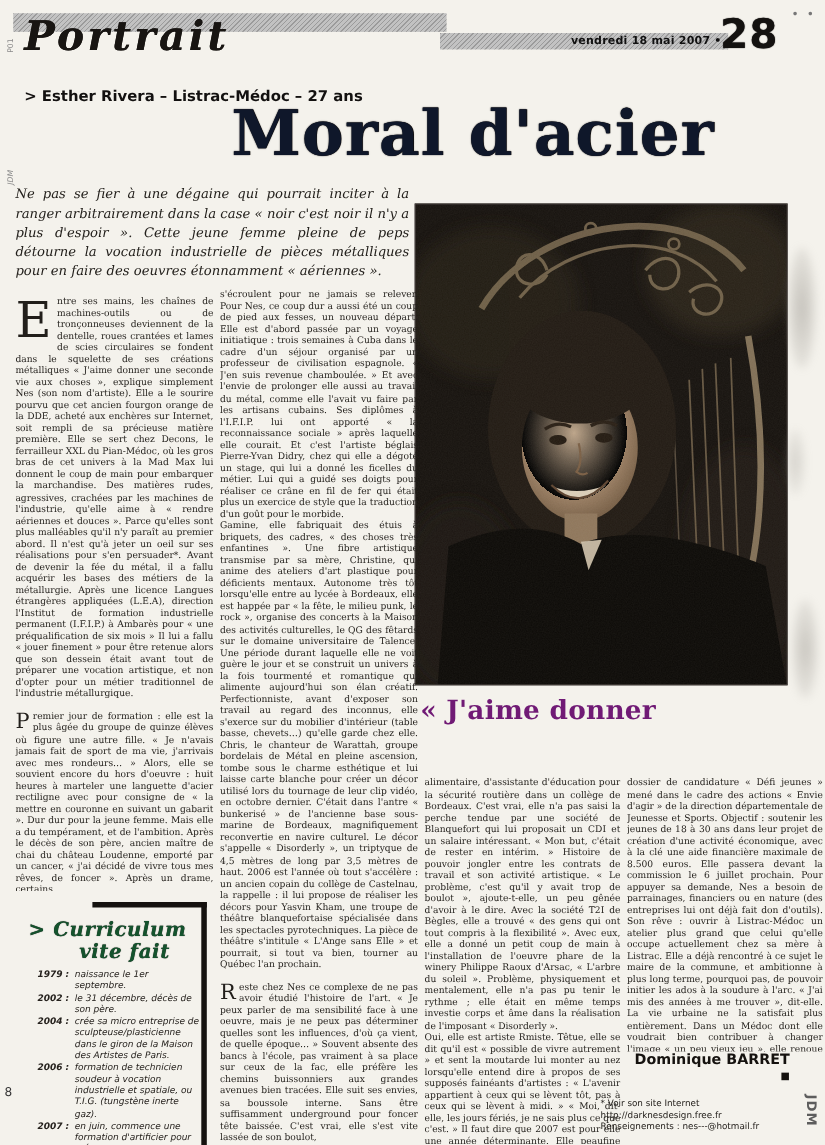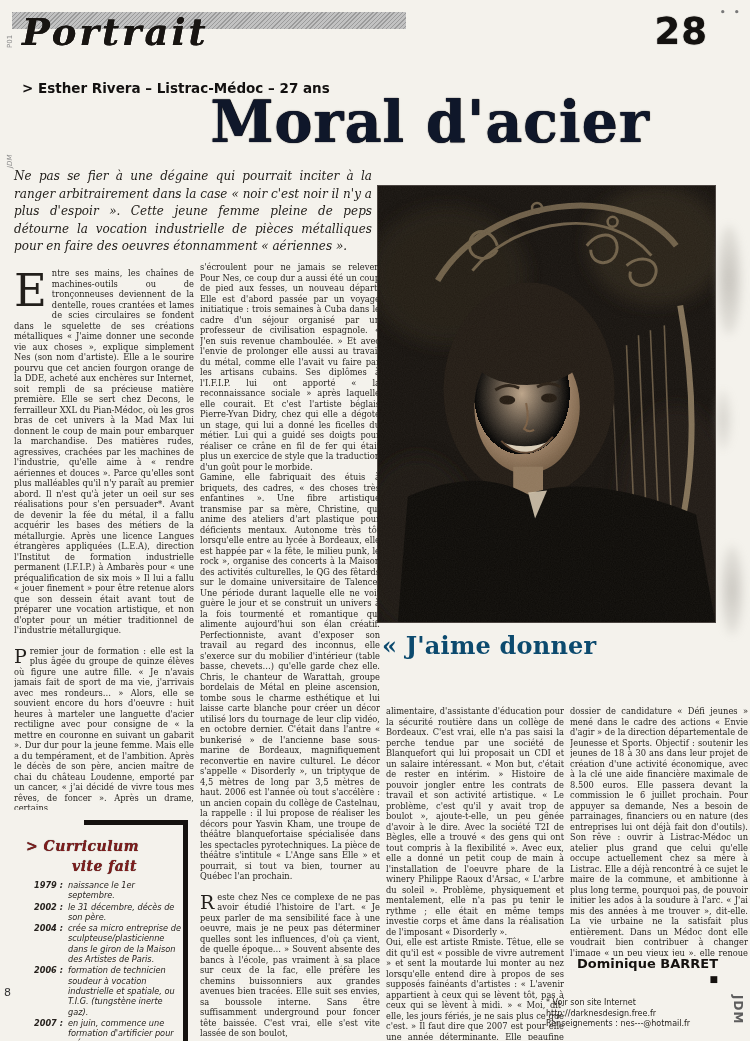--- a/index.html
+++ b/index.html
@@ -40,46 +40,49 @@
   .dc-small{font-size:19px;line-height:18px;padding:1px 3px 0 0;}
   
   .photo{position:absolute;left:377px;top:185px;width:339px;height:438px;background:#17130f;border:1px solid #4a4440;box-sizing:border-box;}
   .photo svg{display:block;width:100%;height:100%;}
   .smudge{position:absolute;border-radius:50%;filter:blur(4px);background:radial-gradient(#9e9a93,rgba(158,154,147,0));}
   .sm1{left:716px;top:225px;width:26px;height:110px;opacity:.55;}
   .sm2{left:720px;top:545px;width:24px;height:90px;opacity:.5;}
   .sm3{left:714px;top:390px;width:18px;height:60px;opacity:.35;}
   
   .pull-quote{position:absolute;left:382px;top:630px;width:366px;font-family:"DejaVu Serif",serif;font-weight:bold;
-        font-size:24px;line-height:32px;color:#0c4a6e;letter-spacing:.2px;}
+        font-size:24px;line-height:32px;color:#701a75;letter-spacing:.2px;}
   .pull-quote .pq2{padding-left:10px;}
   
   .cv-border-top{position:absolute;left:84px;top:820px;width:104px;height:5px;background:#15120f;}
   .cv-border-right{position:absolute;left:183px;top:820px;width:5px;height:221px;background:#15120f;}
   .cv-title{position:absolute;left:26px;top:836px;font-family:"DejaVu Serif",serif;font-weight:bold;font-style:italic;
-        font-size:14px;line-height:20px;color:#7f1d1d;letter-spacing:.5px;text-shadow:0 0 .7px #171310;}
+        font-size:18px;line-height:20px;color:#14532d;letter-spacing:.5px;text-shadow:0 0 .7px #171310;}
   .cv-title .t2{display:block;padding-left:46px;}
   .cv-list{position:absolute;left:34px;top:880px;width:148px;font-family:"DejaVu Sans",sans-serif;font-style:italic;
         font-size:8.2px;line-height:10.3px;color:#26221e;}
   .cv-row{display:flex;margin-bottom:1px;}
   .cv-year{flex:0 0 34px;font-weight:bold;}
   .cv-text{flex:1;}
   
   .byline{position:absolute;left:548px;top:956px;width:170px;text-align:right;font-family:"DejaVu Sans",sans-serif;
         font-weight:bold;font-size:13px;color:#15120f;}
   .byline-mark{position:absolute;left:548px;top:974px;width:170px;text-align:right;font-size:9px;color:#15120f;}
   .footnote{position:absolute;left:546px;top:998px;width:186px;font-family:"DejaVu Sans",sans-serif;
         font-size:8px;line-height:10.5px;color:#26221e;}
 </style>
 </head>
 <body>
 
 <div class="page">
 
   <div class="band band-a"></div>
+  <div class="band band-b">
+    <span class="date">vendredi 18 mai 2007 •</span>
+  </div>
   <div class="section-title">Portrait</div>
   <div class="page-number">28</div>
   <div class="corner-dots">• •</div>
 
   <div class="margin-code code-p01">P01</div>
   <div class="margin-code code-jdm-left">JDM</div>
   <div class="code-jdm-right">JDM</div>
   <div class="folio-8">8</div>
 
   <div class="kicker">&gt; Esther Rivera – Listrac-Médoc – 27 ans</div>

